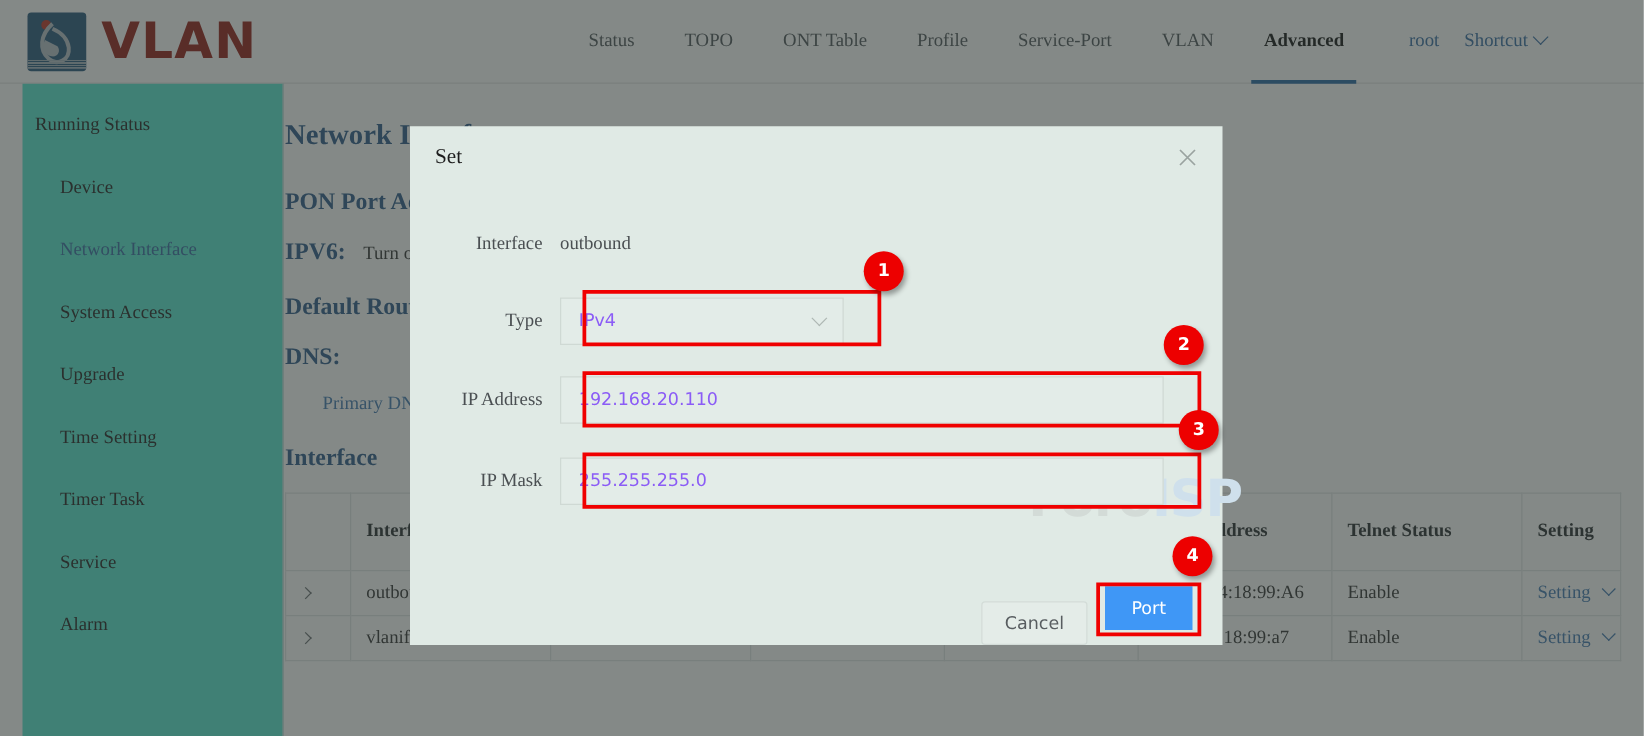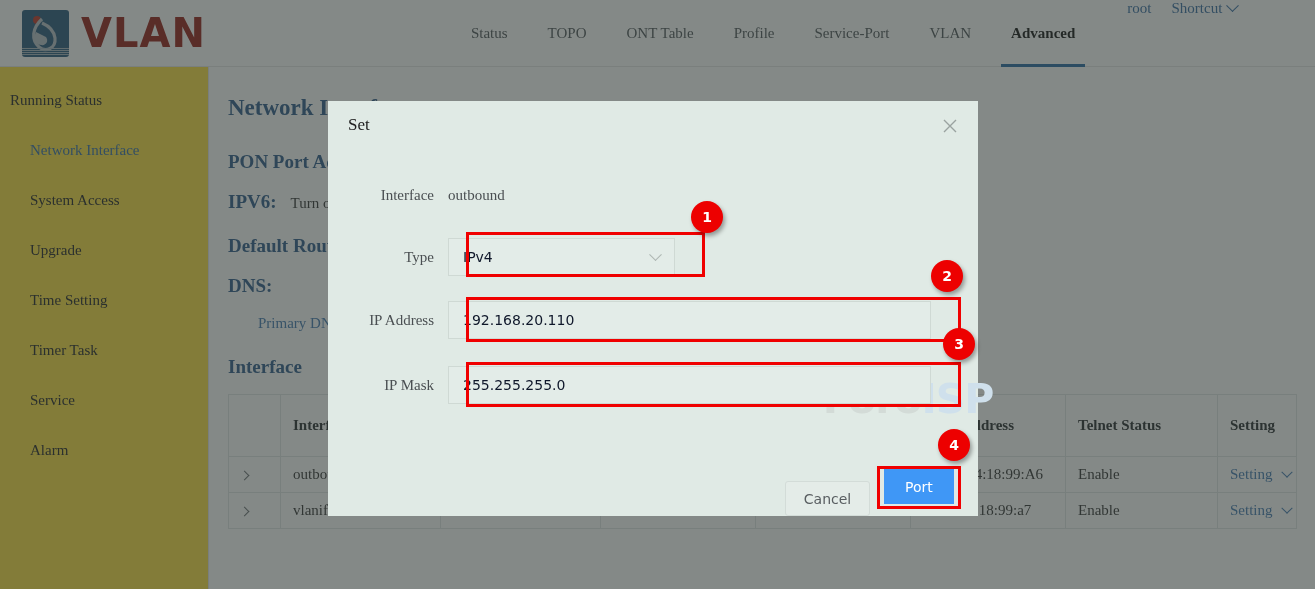--- a/index.html
+++ b/index.html
@@ -42,34 +42,34 @@
   .topnav .nav-item {
     font-size: 15px; color: #555b5f; padding: 16px 20px; height: 67px;
     display: flex; align-items: center; cursor: pointer; position: relative;
     white-space: nowrap;
   }
   .topnav .nav-item.active { color: #1b1b1b; font-weight: bold; }
   .topnav .nav-item.active::after {
     content: ""; position: absolute; left: 10px; right: 10px; bottom: 0;
     height: 3px; background: #2f6fa8;
   }
-  .topright { display: flex; align-items: flex-start; height: 67px; margin-left: 22px; }
+  .topright { display: flex; align-items: center; height: 67px; margin-left: 22px; }
   .topright .link {
     font-size: 15px; color: #3f73a8; padding: 0 10px; cursor: pointer; white-space: nowrap;
   }
   .chev {
     display: inline-block; width: 9px; height: 9px; margin-left: 6px;
     border-right: 1.6px solid #3f73a8; border-bottom: 1.6px solid #3f73a8;
     transform: rotate(45deg) translate(-2px,-2px);
   }
 
   
   .sidebar {
-    position: absolute; left: 0; top: 67px; width: 209px; bottom: 0;
-    background: #fde047; border-right: 1px solid #e6e6e6; padding-top: 8px;
+    position: absolute; left: 18px; top: 67px; width: 209px; bottom: 0;
+    background: #5eead4; border-right: 1px solid #e6e6e6; padding-top: 8px;
   }
   .side-item {
     height: 50px; display: flex; align-items: center; padding-left: 10px;
     font-size: 15px; color: #2b2b2b; cursor: pointer; position: relative;
   }
   .side-item.sub { padding-left: 30px; }
   .side-item.active { color: #3f73a8; }
   .side-caret {
     position: absolute; right: 20px; width: 9px; height: 9px;
     border-left: 1.5px solid #8d9194; border-top: 1.5px solid #8d9194;
@@ -134,21 +134,21 @@
   }
   .flabel {
     font-size: 15px; color: #4a4f52; text-align: right; width: 120px;
     padding-right: 14px; font-family: "Liberation Serif", serif;
   }
   .fstatic { font-size: 15px; color: #4a4f52; }
 
   .finput {
     height: 38px; background: #e3ece8; border: 1px solid #cfd9d4;
     display: flex; align-items: center; padding: 0 14px;
-    font-family: "DejaVu Sans", sans-serif; font-size: 14px; color: #0f172a;
+    font-family: "DejaVu Sans", sans-serif; font-size: 14px; color: #8b5cf6;
     position: relative;
   }
   .finput .dd-chev {
     position: absolute; right: 14px; width: 9px; height: 9px;
     border-right: 1.5px solid #aeb7b3; border-bottom: 1.5px solid #aeb7b3;
     transform: rotate(45deg) translate(-2px,-2px);
   }
 
   .btn {
     font-family: "DejaVu Sans", sans-serif; font-size: 14px;
@@ -204,20 +204,21 @@
     <div class="topright">
       <div class="link">root</div>
       <div class="link">
         <span>Shortcut</span><span class="chev"></span>
       </div>
     </div>
   </div>
 
   <div class="sidebar">
     <div class="side-item">Running Status</div>
+    <div class="side-item sub">Device</div>
     <div class="side-item sub active">Network Interface</div>
     <div class="side-item sub">System Access</div>
     <div class="side-item sub">Upgrade</div>
     <div class="side-item sub">Time Setting</div>
     <div class="side-item sub">Timer Task</div>
     <div class="side-item sub">Service</div>
     <div class="side-item sub">Alarm</div>
   </div>
 
   <div class="main">

